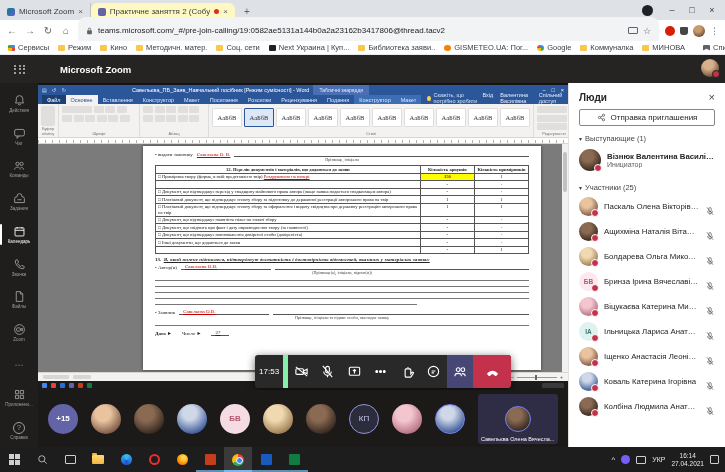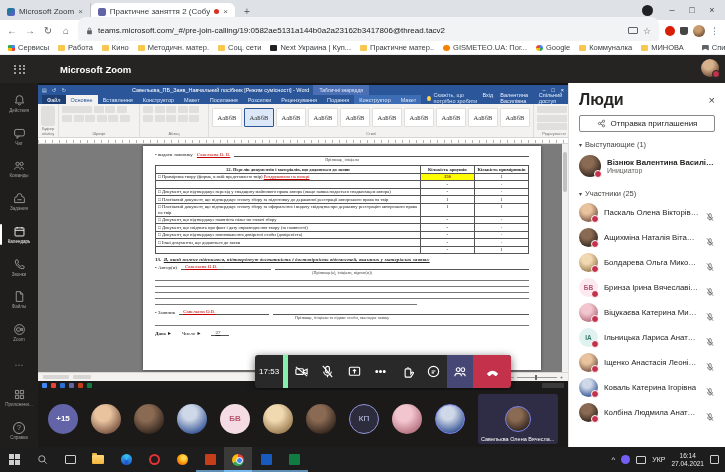--- a/index.html
+++ b/index.html
@@ -3,21 +3,21 @@
 <meta charset="utf-8">
 <style>
   * { margin:0; padding:0; box-sizing:border-box; }
   html,body { width:725px; height:472px; overflow:hidden; font-family:"Liberation Sans",sans-serif; }
   .screen { position:relative; width:725px; height:472px; background:#141414; overflow:hidden; }
 
   
   .tabstrip { position:absolute; left:0; top:0; width:725px; height:20px; background:#dee1e6; display:flex; align-items:flex-end; }
   .tab { display:flex; align-items:center; gap:4px; height:17px; padding:0 7px; font-size:8px; color:#3c4043; max-width:150px; }
   .tab.inactive { border-right:1px solid #bdc1c6; }
-  .tab.active { background:#ffffff; border-radius:6px 6px 0 0; }
+  .tab.active { background:#fef9c3; border-radius:6px 6px 0 0; }
   .tab-label { white-space:nowrap; overflow:hidden; text-overflow:ellipsis; max-width:105px; }
   .fav { width:8px; height:8px; border-radius:2px; flex:none; }
   .fav-forms { background:linear-gradient(135deg,#038387,#6b5bd2); }
   .fav-teams { background:#6264a7; }
   .recdot { width:5px; height:5px; border-radius:50%; background:#d93025; flex:none; }
   .tab-close { font-size:8px; color:#5f6368; line-height:1; }
   .newtab { width:16px; height:16px; margin:0 0 1px 4px; font-size:10px; color:#5f6368; display:flex; align-items:center; justify-content:center; }
   .winctl { margin-left:auto; display:flex; align-items:center; gap:2px; height:20px; padding-right:4px; }
   .winctl .orb { width:11px; height:11px; border-radius:50%; background:#202124; margin-right:8px; }
   .winctl span { width:18px; text-align:center; font-size:9px; color:#3c4043; }
@@ -144,21 +144,21 @@
   .g3 { background:radial-gradient(circle at 40% 32%,#f0d8b0 28%,#9a7b50 78%); }
   .g4 { background:radial-gradient(circle at 40% 32%,#f3c6cf 28%,#b4707e 78%); }
   .g5 { background:radial-gradient(circle at 42% 30%,#cfd8e8 25%,#3b5998 78%); }
   .spk-tile { margin-left:auto; width:104px; height:50px; background:#2f2d45; border-radius:3px; position:relative; display:flex; align-items:center; justify-content:center; }
   .spk-tile .sav { width:26px; height:26px; }
   .spk-name { position:absolute; left:3px; bottom:2px; right:3px; font-size:5.5px; color:#fff; white-space:nowrap; overflow:hidden; text-overflow:ellipsis; }
 
   
   .people { position:absolute; right:0; top:83px; width:157px; height:364px; background:#fff; border-left:1px solid #e1dfdd; padding:8px 10px 0; overflow:hidden; }
   .pp-head { display:flex; align-items:center; }
-  .pp-title { font-size:16px; font-weight:bold; color:#252423; }
+  .pp-title { font-size:10px; font-weight:bold; color:#252423; }
   .pp-close { margin-left:auto; font-size:11px; color:#484644; }
   .pp-invite { margin-top:10px; width:100%; height:17px; background:#f3f2f1; border:none; border-radius:2px; padding:0 6px; font-size:8px; color:#605e5c; font-family:"Liberation Sans",sans-serif; outline:none; }
   .pp-send { margin-top:6px; width:100%; height:17px; border:1px solid #8a8886; background:#fff; border-radius:2px; display:flex; align-items:center; justify-content:center; gap:5px; font-size:8px; color:#252423; }
   .pp-send svg { width:9px; height:9px; stroke:#484644; fill:none; stroke-width:1.3; }
   .pp-section { margin:8px 0 2px; font-size:7.5px; color:#484644; display:flex; align-items:center; gap:3px; }
   .chev { font-size:6px; color:#484644; }
   .prow { display:flex; align-items:center; gap:6px; height:25px; }
   .pava { position:relative; width:19px; height:19px; border-radius:50%; flex:none; display:flex; align-items:center; justify-content:center; font-size:6.5px; font-weight:bold; }
   .pava::after { content:""; position:absolute; right:-1px; bottom:-1px; width:6px; height:6px; border-radius:50%; background:#c4314b; border:1px solid #fff; }
   .pava.init-pink2 { background:#fce8ef; color:#b4566e; }
@@ -246,41 +246,41 @@
     </div>
   </div>
 
   <div class="bookmarks">
     <span class="bm">
         <i class="bmi apps"></i>
         <span>Сервисы</span>
       </span>
     <span class="bm">
         <i class="bmi"></i>
-        <span>Работа</span>
+        <span>Режим</span>
       </span>
     <span class="bm">
         <i class="bmi"></i>
         <span>Кино</span>
       </span>
     <span class="bm">
         <i class="bmi"></i>
         <span>Методичн. матер.</span>
       </span>
     <span class="bm">
         <i class="bmi"></i>
         <span>Соц. сети</span>
       </span>
     <span class="bm">
         <i class="bmi dark"></i>
         <span>Next Украина | Куп...</span>
       </span>
     <span class="bm">
         <i class="bmi"></i>
-        <span>Практичне матер..</span>
+        <span>Библиотека заяви..</span>
       </span>
     <span class="bm">
         <i class="bmi gis"></i>
         <span>GISMETEO.UA: Пог...</span>
       </span>
     <span class="bm">
         <i class="bmi google"></i>
         <span>Google</span>
       </span>
     <span class="bm">

